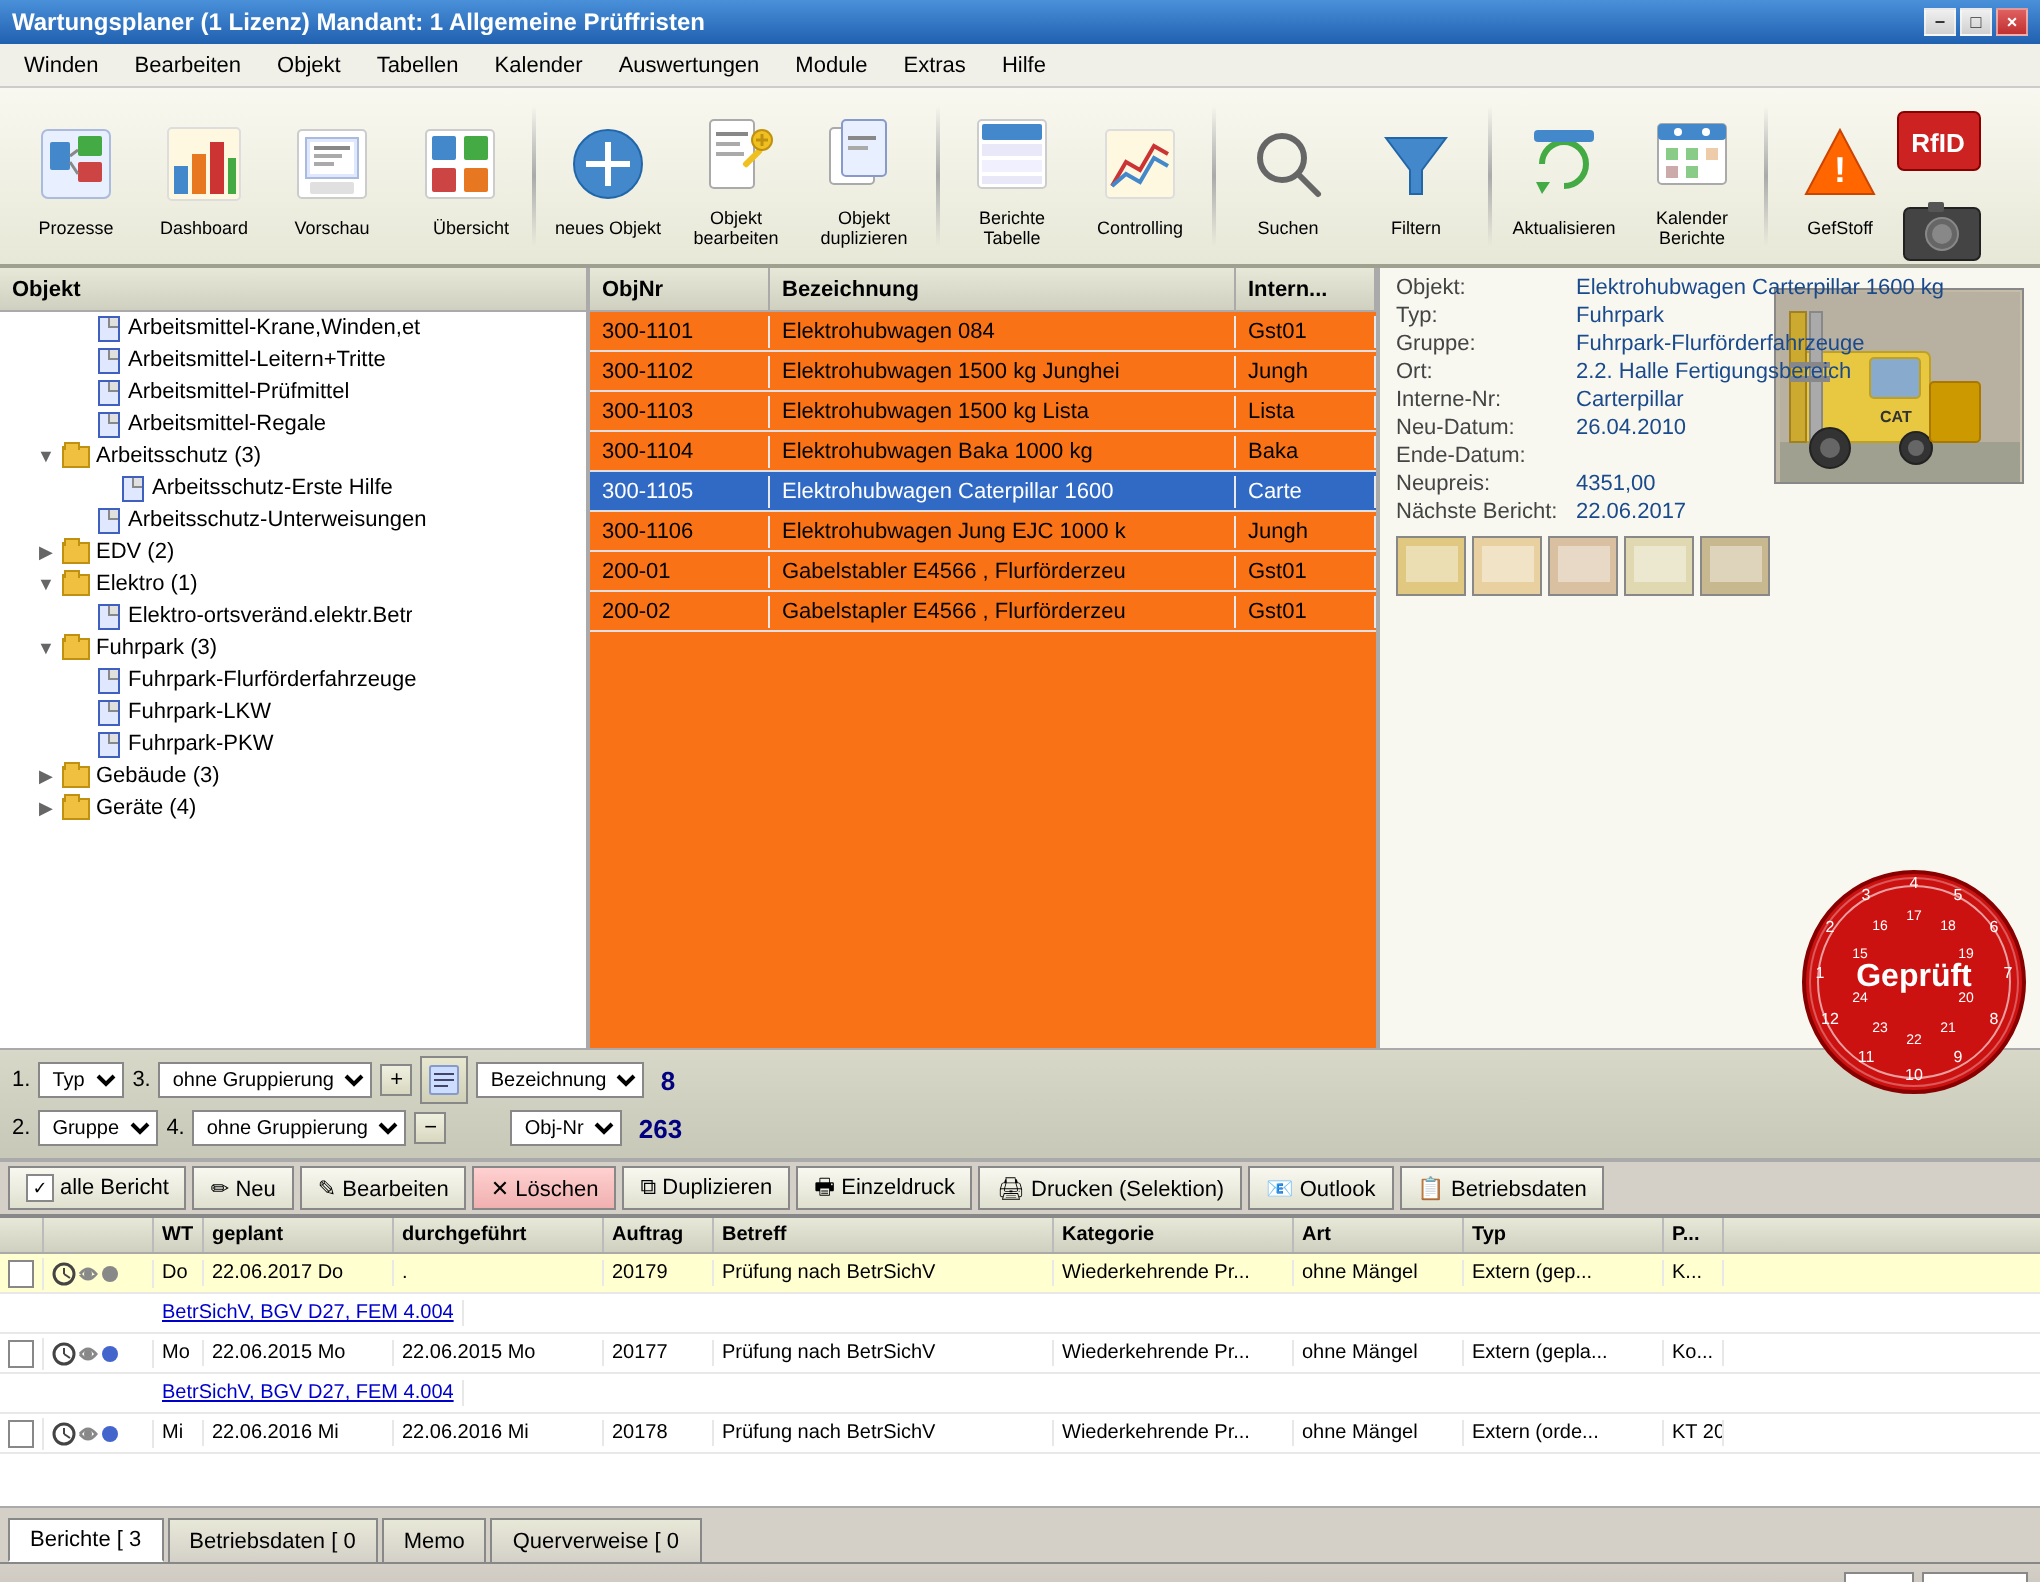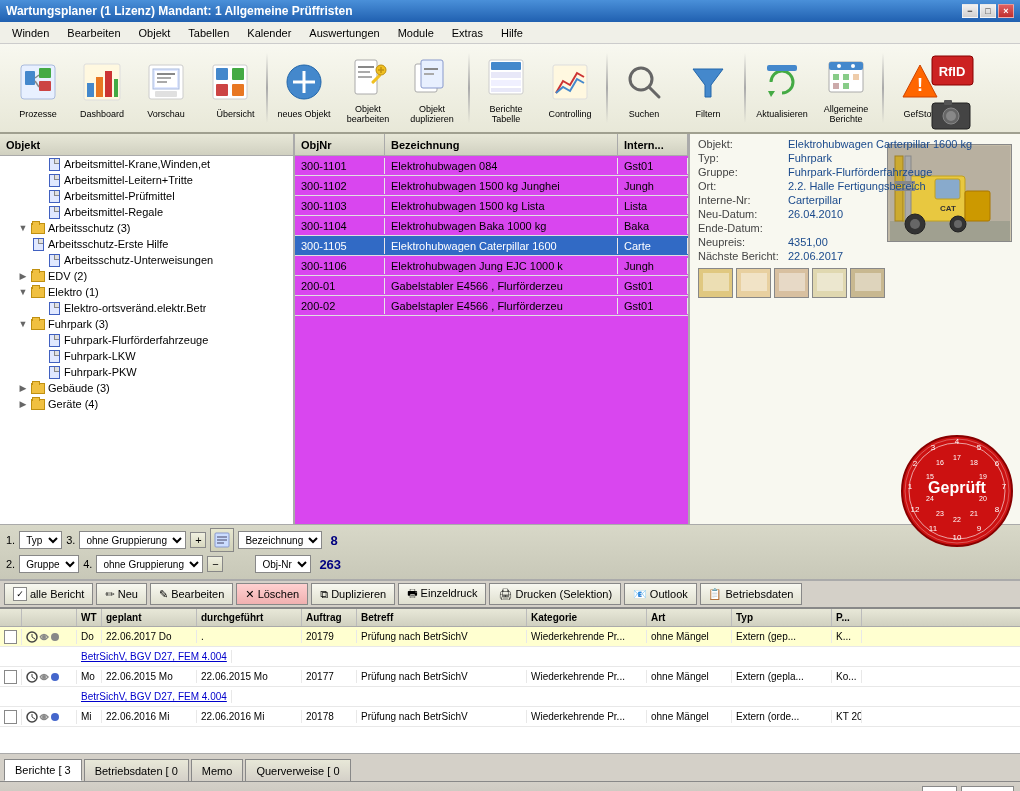--- a/index.html
+++ b/index.html
@@ -13,40 +13,40 @@
 
     
     .menu-bar { background: #f0f0e8; height: 22px; display: flex; align-items: center; padding: 0 4px; border-bottom: 1px solid #ccc; gap: 2px; }
     .menu-item { padding: 2px 8px; font-size: 11px; cursor: pointer; color: #000; }
 
     
     .toolbar { background: linear-gradient(to bottom, #f8f8f0, #e8e8d8); height: 90px; border-bottom: 2px solid #a0a090; display: flex; align-items: center; padding: 4px 8px; gap: 4px; position: relative; }
     .toolbar-btn { display: flex; flex-direction: column; align-items: center; justify-content: center; width: 60px; height: 78px; cursor: pointer; border: 1px solid transparent; padding: 2px; font-size: 10px; text-align: center; color: #000; }
     .toolbar-icon { width: 40px; height: 50px; display: flex; align-items: center; justify-content: center; }
     .toolbar-separator { width: 2px; height: 70px; background: linear-gradient(to bottom, transparent, #aaa, transparent); margin: 0 2px; }
-    .hoppe-logo { position: absolute; right: 6px; top: 4px; display: flex; flex-direction: column; align-items: flex-start; }
+    .hoppe-logo { position: absolute; right: 24px; top: 4px; display: flex; flex-direction: column; align-items: flex-end; }
 
     
     .tree-panel { width: 295px; border-right: 2px solid #aaa; background: white; overflow-y: auto; flex-shrink: 0; }
     .tree-header { background: linear-gradient(to bottom, #e8e8d8, #d0d0c0); padding: 2px 6px; font-weight: bold; font-size: 11px; border-bottom: 1px solid #aaa; height: 22px; display: flex; align-items: center; }
     .tree-item { padding: 1px 0; cursor: pointer; display: flex; align-items: center; font-size: 11px; white-space: nowrap; overflow: hidden; }
     .tree-expand { width: 14px; text-align: center; font-size: 9px; color: #666; flex-shrink: 0; }
     .tree-icon { width: 16px; height: 14px; flex-shrink: 0; display: flex; align-items: center; justify-content: center; }
     .folder-icon { width: 14px; height: 11px; background: #f0c040; border: 1px solid #c09010; position: relative; }
     .folder-icon::before { content: ''; position: absolute; top: -3px; left: 0; width: 6px; height: 3px; background: #f0c040; border: 1px solid #c09010; border-bottom: none; }
     .doc-icon { width: 11px; height: 13px; background: white; border: 1px solid #888; position: relative; }
     .doc-icon::after { content: ''; position: absolute; top: 0; right: 0; width: 4px; height: 4px; background: #e0e0e0; border-left: 1px solid #888; border-bottom: 1px solid #888; }
     .doc-icon-blue { background: #e0e8ff; border-color: #4060c0; }
     .tree-label { margin-left: 2px; overflow: hidden; text-overflow: ellipsis; }
 
     
     .list-panel { flex: 1; display: flex; flex-direction: column; border-right: 2px solid #aaa; min-width: 0; }
     .list-header { background: linear-gradient(to bottom, #e8e8d8, #d0d0c0); display: flex; height: 22px; border-bottom: 1px solid #aaa; }
     .list-col-header { padding: 3px 6px; font-weight: bold; font-size: 11px; border-right: 1px solid #aaa; display: flex; align-items: center; cursor: pointer; white-space: nowrap; }
-    .list-body { flex: 1; overflow-y: auto; background: #d946ef; }
+    .list-body { flex: 1; overflow-y: auto; background: #f97316; }
     .list-row { display: flex; height: 20px; border-bottom: 1px solid #e0e0e0; cursor: pointer; align-items: center; }
     .list-row.selected { background: #316ac5; color: white; }
     .list-cell { padding: 2px 6px; font-size: 11px; white-space: nowrap; overflow: hidden; text-overflow: ellipsis; border-right: 1px solid #e8e8e8; }
 
     
     .detail-panel { width: 320px; background: #f8f8f0; padding: 4px 8px; font-size: 11px; flex-shrink: 0; overflow-y: auto; }
     .detail-row { display: flex; margin-bottom: 2px; }
     .detail-label { width: 90px; color: #444; flex-shrink: 0; font-weight: normal; }
     .detail-value { color: #1a4a8c; flex: 1; font-weight: normal; }
     .detail-thumbnails { display: flex; gap: 3px; margin-top: 4px; flex-wrap: wrap; clear: both; }
@@ -268,21 +268,21 @@
           <rect x="2" y="4" width="34" height="8" fill="#4488cc" rx="2"></rect>
           <circle cx="12" cy="8" r="2" fill="white"></circle>
           <circle cx="26" cy="8" r="2" fill="white"></circle>
           <rect x="6" y="16" width="6" height="6" fill="#88cc88"></rect>
           <rect x="16" y="16" width="6" height="6" fill="#88cc88"></rect>
           <rect x="26" y="16" width="6" height="6" fill="#eeccaa"></rect>
           <rect x="6" y="25" width="6" height="6" fill="#ccaaaa"></rect>
           <rect x="16" y="25" width="6" height="6" fill="#88cc88"></rect>
         </svg>
       </div>
-      <span style="font-size:9px;margin-top:2px;">Allgemeine Berichte</span>
+      <span style="font-size:9px;margin-top:2px;">Kalender Berichte</span>
     </div>
     <div class="toolbar-separator"></div>
     <div class="toolbar-btn">
       <div class="toolbar-icon">
         <svg width="38" height="38" viewBox="0 0 38 38">
           <polygon points="19,2 36,34 2,34" fill="#ff6600" stroke="#cc4400" stroke-width="1"></polygon>
           <text x="19" y="28" font-size="18" font-weight="bold" fill="white" text-anchor="middle">!</text>
         </svg>
       </div>
       <span style="font-size:9px;margin-top:2px;">GefStoff</span>
@@ -342,21 +342,21 @@
           </span>
     <span class="tree-label">Arbeitsmittel-Regale</span>
   </div>
         <div class="tree-item" style="padding-left: 16px;">
     <span class="tree-expand">▼</span>
     <span class="tree-icon">
             <div class="folder-icon"></div>
           </span>
     <span class="tree-label">Arbeitsschutz (3)</span>
   </div>
-        <div class="tree-item" style="padding-left: 16px;">
+        <div class="tree-item" style="padding-left: 44px;">
     <span class="tree-expand"></span>
     <span class="tree-icon">
             <div class="doc-icon doc-icon-blue"></div>
           </span>
     <span class="tree-label">Arbeitsschutz-Erste Hilfe</span>
   </div>
         <div class="tree-item" style="padding-left: 32px;">
     <span class="tree-expand"></span>
     <span class="tree-icon">
             <div class="doc-icon doc-icon-blue"></div>

